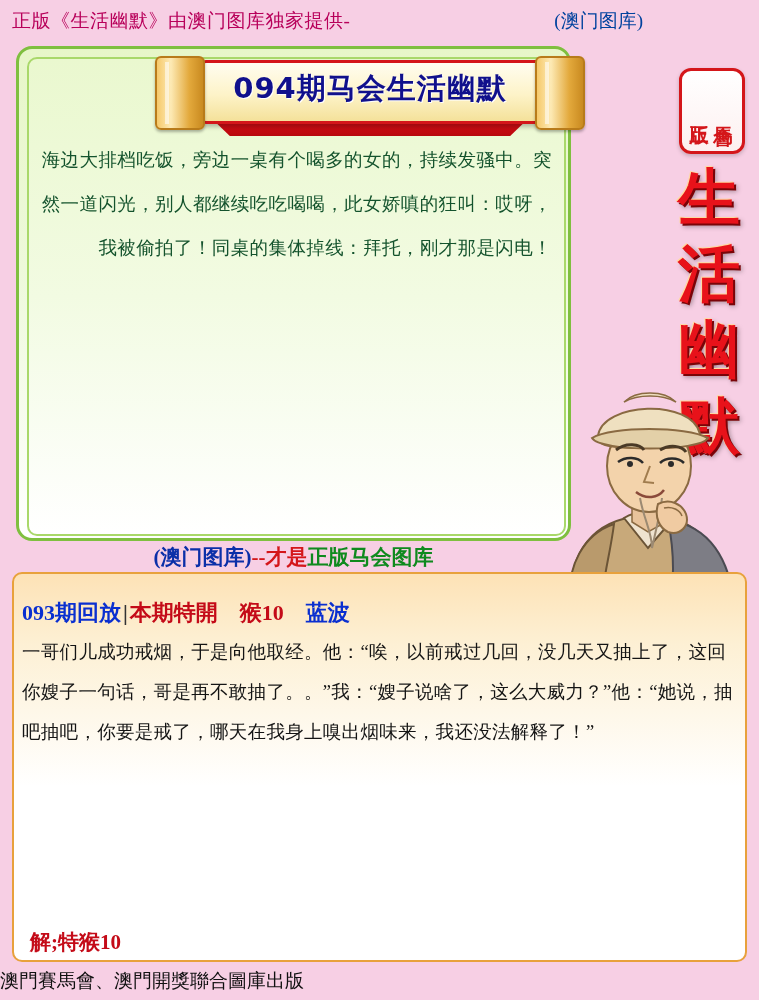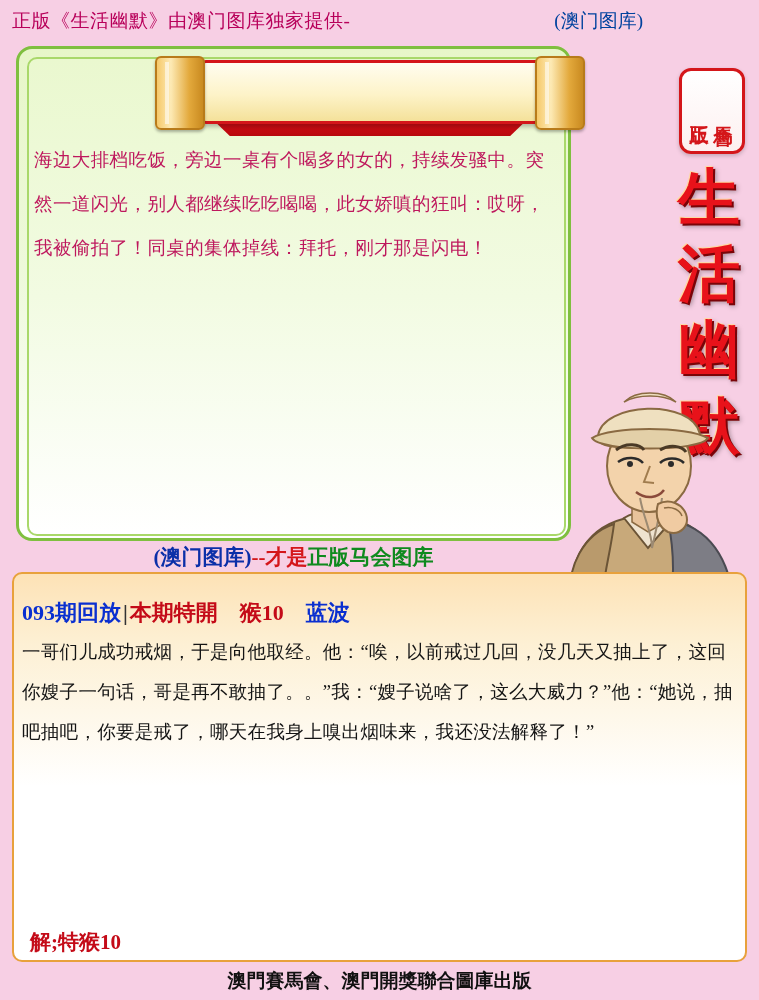--- a/index.html
+++ b/index.html
@@ -120,22 +120,23 @@
   }
 
   
   .joke-text {
     position: absolute;
     left: 34px;
     top: 138px;
     width: 518px;
     font-size: 18.5px;
     line-height: 44px;
-    color: #be185d;
+    color: #14532d;
     letter-spacing: 0.4px;
+    text-align: right;
   }
 
   
   .caption {
     position: absolute;
     left: 16px;
     top: 543px;
     width: 555px;
     text-align: center;
     font-size: 21px;
@@ -243,43 +244,44 @@
     color: #c40b18;
     font-weight: bold;
   }
 
   
   .footer {
     position: absolute;
     left: 0;
     top: 968px;
     width: 759px;
-    text-align: center;
+    text-align: left;
     font-size: 19px;
     color: #111;
-    font-weight: bold;
+    font-weight: normal;
   }
 </style>
 </head>
 <body>
 
 <div class="top-bar">
   <div class="top-left">正版《生活幽默》由澳门图库独家提供-</div>
   <div class="top-right">(澳门图库)</div>
 </div>
 
 <div class="green-card">
   <div class="green-inner"></div>
 </div>
 
 <div class="scroll-banner">
   <div class="scroll-skirt"></div>
   <div class="scroll-body"></div>
   <div class="scroll-roll left"></div>
   <div class="scroll-roll right"></div>
+  <div class="scroll-title">094期马会生活幽默</div>
 </div>
 
 <div class="joke-text">海边大排档吃饭，旁边一桌有个喝多的女的，持续发骚中。突然一道闪光，别人都继续吃吃喝喝，此女娇嗔的狂叫：哎呀，我被偷拍了！同桌的集体掉线：拜托，刚才那是闪电！</div>
 
 <div class="caption">
   <span>(澳门图库)</span><span class="red">--才是</span><span class="green">正版马会图库</span>
 </div>
 
 <div class="stamp">
   <div class="stamp-col">正版</div>

